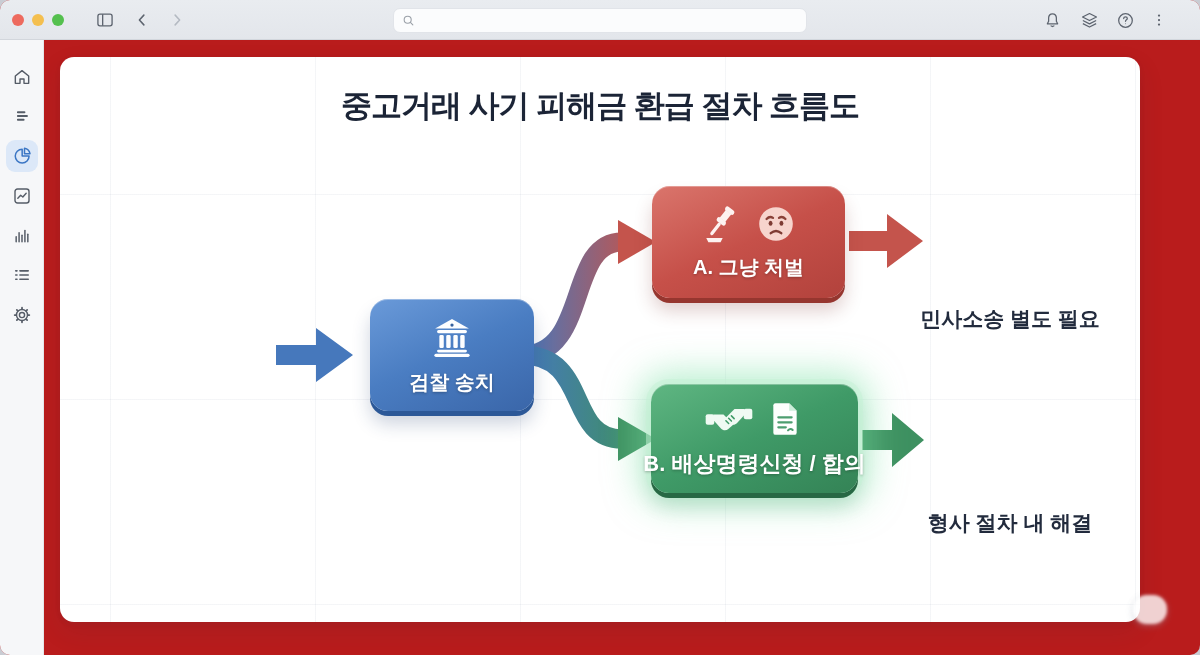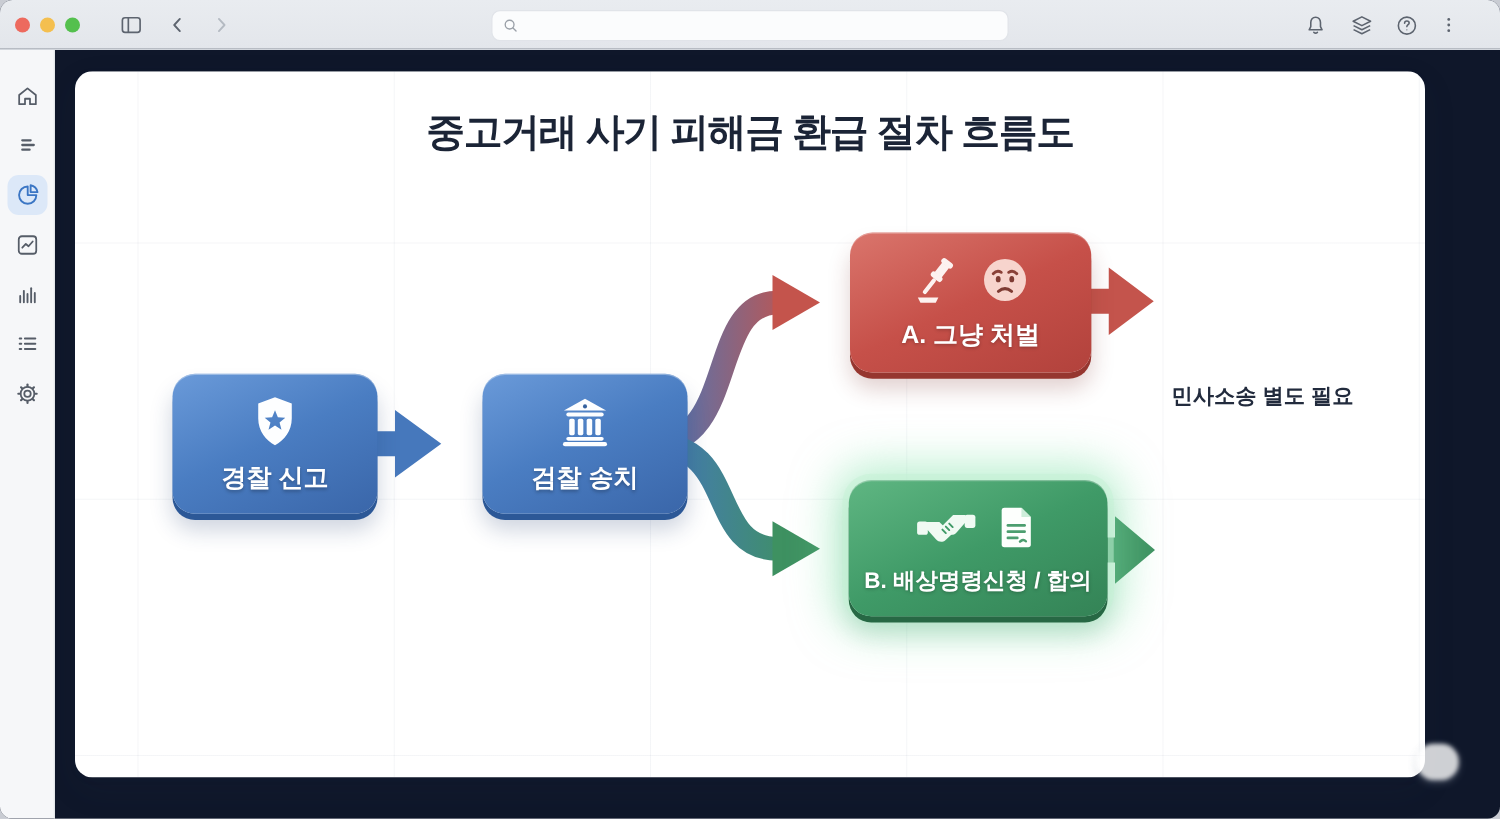--- a/index.html
+++ b/index.html
@@ -1,18 +1,18 @@
 <!DOCTYPE html>
 <html><head>
 <meta charset="utf-8">
 <style>
   * { margin:0; padding:0; box-sizing:border-box; }
   html,body { width:1200px; height:655px; background:#c9ccd3; }
   body { font-family:"Liberation Sans","DejaVu Sans",sans-serif; }
-  .app { position:relative; width:1200px; height:655px; background:#0f172a; border-radius:10px; overflow:hidden; }
+  .app { position:relative; width:1200px; height:655px; background:#b91c1c; border-radius:10px; overflow:hidden; }
 
   
   .topbar { position:absolute; left:0; top:0; width:1200px; height:40px;
             background:linear-gradient(#e9ecf0,#e3e6eb); border-bottom:1px solid #d2d6dc; z-index:5; }
   .tl { position:absolute; top:14px; width:12px; height:12px; border-radius:50%; cursor:default; }
   .tbtn { position:absolute; top:8px; width:24px; height:24px; display:flex; align-items:center; justify-content:center;
           border-radius:6px; color:#5d646f; }
   .tbtn svg { display:block; }
   .tbtn.dim { color:#b4bac2; }
   .search-wrap { position:absolute; left:393px; top:8px; width:414px; height:25px; background:#fbfcfd;
@@ -34,35 +34,35 @@
           border-radius:14px; box-shadow:0 10px 26px rgba(40,50,70,.10), 0 2px 6px rgba(40,50,70,.06);
           background-image:
             linear-gradient(to right, rgba(120,134,160,0.08) 1px, transparent 1px),
             linear-gradient(to bottom, rgba(120,134,160,0.08) 1px, transparent 1px);
           background-size:205px 205px; background-position:50px 137px; }
   .fc-title { position:absolute; left:0; top:28px; width:100%; text-align:center; font-size:31px; font-weight:800;
               letter-spacing:-1px; color:#1b2436; }
 
   
   .node { position:absolute; border-radius:18px; display:flex; flex-direction:column; align-items:center;
-          justify-content:center; gap:9px; color:#fff;margin-left:28px; }
+          justify-content:center; gap:9px; color:#fff; }
   .node .icons { display:flex; align-items:center; gap:12px; }
   .node .label { font-weight:700; font-size:20px; text-shadow:0 1px 3px rgba(0,0,0,.28); white-space:nowrap; }
   .node.blue  { background:linear-gradient(155deg,#6a9ad9 0%,#4a7dc2 48%,#3a66a9 100%);
                 box-shadow:inset 0 1px 0 rgba(255,255,255,.35), 0 5px 0 #2c5897, 0 13px 18px rgba(30,60,110,.22); }
   .node.red   { background:linear-gradient(155deg,#da756c 0%,#c65049 50%,#b2423c 100%);
                 box-shadow:inset 0 1px 0 rgba(255,255,255,.3), 0 5px 0 #96362f, 0 13px 18px rgba(120,40,35,.22); }
   .node.green { background:linear-gradient(155deg,#5fb682 0%,#3f9a67 50%,#348356 100%);
                 box-shadow:inset 0 1px 0 rgba(255,255,255,.3), 0 5px 0 #276844, 0 13px 18px rgba(30,90,60,.22); }
   .node.green.glow { box-shadow:inset 0 1px 0 rgba(255,255,255,.3), 0 5px 0 #276844,
                      0 0 0 5px rgba(198,242,213,.5), 0 0 34px 12px rgba(130,225,170,.55),
                      0 13px 18px rgba(30,90,60,.18); }
   .node.green.glow-soft { box-shadow:inset 0 1px 0 rgba(255,255,255,.3), 0 5px 0 #276844,
                      0 0 24px 6px rgba(130,225,170,.35), 0 13px 18px rgba(30,90,60,.18); }
-  .caption { position:absolute; text-align:center; font-weight:700; font-size:17px; color:#222b3d; }
+  .caption { position:absolute; text-align:center; font-weight:700; font-size:21px; color:#222b3d; }
   .arrows { position:absolute; left:0; top:0; pointer-events:none; }
   .watermark { position:absolute; left:1073px; top:538px; width:34px; height:29px; border-radius:14px;
                background:#fff; opacity:.8; filter:blur(1.5px); box-shadow:0 2px 6px rgba(150,160,175,.5); }
 </style>
 </head>
 <body>
 
 <div class="app">
 
   <div class="topbar">
@@ -209,29 +209,22 @@
         <polygon points="558,163 596,185 558,207" fill="#c4544c"></polygon>
 
         <path d="M462 298 C530 298 506 382 562 382" fill="none" stroke="url(#gradDown)" stroke-width="19" stroke-linecap="round"></path>
         <polygon points="558,360 596,382 558,404" fill="#3e9161"></polygon>
 
         <polygon points="789,174 827,174 827,157 863,184 827,211 827,194 789,194" fill="#c4544c"></polygon>
 
         <polygon points="802,373 832,373 832,356 864,383 832,410 832,393 802,393" fill="#3e9161"></polygon>
       </svg>
 
-      <div class="node blue" style="left:50px;top:242px;width:164px;height:112px">
-        <svg width="46" height="46" viewBox="0 0 24 24">
-          <path fill="#fdfeff" fill-rule="evenodd" d="M12 2 L19 4.6 V10.9 C19 16.2 15.8 20.1 12 22 C8.2 20.1 5 16.2 5 10.9 V4.6 Z
-               M12 7.4 L13.2 10.3 L16.3 10.5 L13.9 12.5 L14.7 15.5 L12 13.8 L9.3 15.5 L10.1 12.5 L7.7 10.5 L10.8 10.3 Z"></path>
-        </svg>
-        <div class="label">경찰 신고</div>
-      </div>
-
-      <div class="node blue" style="left:298px;top:242px;width:164px;height:112px">
+
+      <div class="node blue" style="left:310px;top:242px;width:164px;height:112px">
         <svg width="48" height="46" viewBox="0 0 24 24" fill="#fdfeff">
           <path d="M12 2.6 L20.8 7.5 H3.2 Z"></path>
           <circle cx="12" cy="5.8" r="0.85" fill="#35619e"></circle>
           <rect x="4.2" y="8.3" width="15.6" height="1.7" rx="0.85"></rect>
           <rect x="5.4" y="11" width="2.3" height="6.8" rx="0.7"></rect>
           <rect x="9" y="11" width="2.3" height="6.8" rx="0.7"></rect>
           <rect x="12.7" y="11" width="2.3" height="6.8" rx="0.7"></rect>
           <rect x="16.3" y="11" width="2.3" height="6.8" rx="0.7"></rect>
           <rect x="4.2" y="18.6" width="15.6" height="1.5" rx="0.75"></rect>
           <rect x="2.8" y="20.7" width="18.4" height="1.7" rx="0.85"></rect>
@@ -281,20 +274,21 @@
             <path d="M6.3 2.5 H14.5 L19 7 V20.2 Q19 21.5 17.7 21.5 H6.3 Q5 21.5 5 20.2 V3.8 Q5 2.5 6.3 2.5 Z" fill="#fdfffd"></path>
             <path d="M14.5 2.5 L19 7 H14.5 Z" fill="#cdeeda"></path>
             <g stroke="#4c9e6f" stroke-width="1.3" stroke-linecap="round">
               <line x1="8" y1="11" x2="16" y2="11"></line>
               <line x1="8" y1="14" x2="16" y2="14"></line>
               <line x1="8" y1="17" x2="12.5" y2="17"></line>
             </g>
             <path d="M13.8 18.8 Q15.3 17.2 16.6 18.6" stroke="#4c9e6f" stroke-width="1.2" fill="none" stroke-linecap="round"></path>
           </svg>
         </div>
-        <div class="label" style="font-size:18px">B. 배상명령신청 / 합의</div>
+        <div class="label" style="font-size:22px">B. 배상명령신청 / 합의</div>
       </div>
 
+      <div class="caption" style="left:836px;top:452px;width:228px">형사 절차 내 해결</div>
 
       <div class="watermark"></div>
     </div>
   </div>
 </div>
 
 </body></html>

